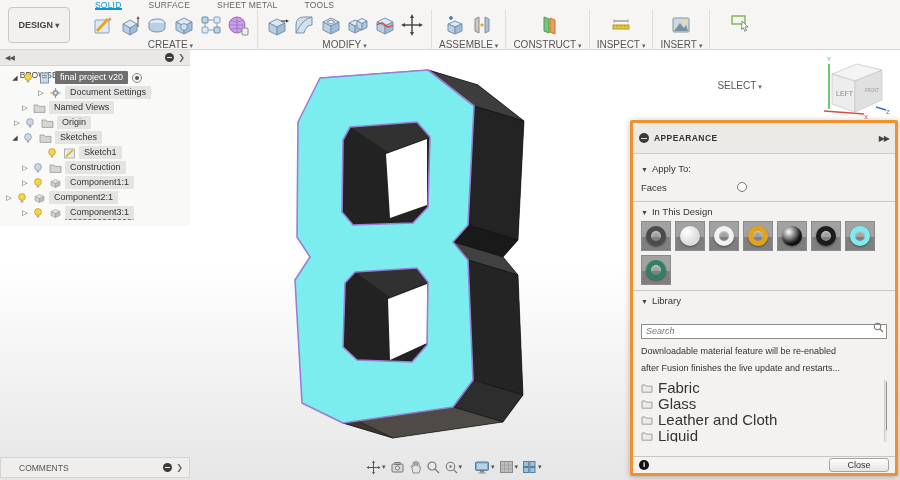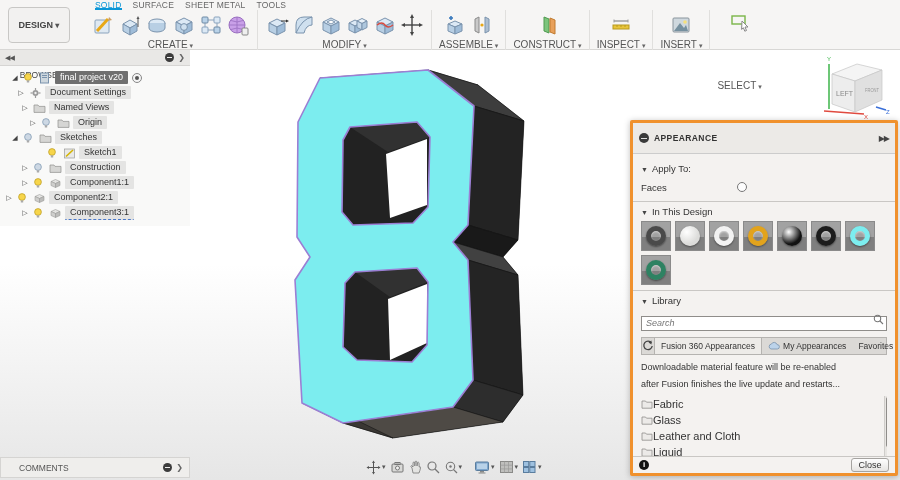--- a/index.html
+++ b/index.html
@@ -8,21 +8,21 @@
   .stage { position:absolute; inset:0; width:900px; height:480px;
     background:linear-gradient(#ffffff 55%, #e6e6e6 100%); }
 
   
   .topbar { position:absolute; left:0; top:0; width:900px; height:50px;
     background:#f6f5f4; border-bottom:1px solid #d8d7d5; }
   .design-btn { position:absolute; left:8px; top:7px; width:62px; height:36px;
     border:1px solid #c8c7c5; border-radius:4px; background:#f2f1f0;
     font-size:9px; font-weight:bold; color:#444; text-align:center; line-height:34px; cursor:pointer;}
   .design-btn::after { content:" ▾"; font-size:8px; color:#555; }
-  .tabs { position:absolute; left:95px; top:0; height:10px; display:flex; gap:11px; }
+  .tabs { position:absolute; left:95px; top:0; height:10px; display:flex; gap:27px; }
   .tab { font-size:8.5px; color:#666; line-height:10px; letter-spacing:.2px; cursor:pointer; }
   .tab.active { color:#0a96d7; border-bottom:2px solid #0a96d7; }
   .groups { position:absolute; left:84px; top:10px; height:40px; display:flex; }
   .group { display:flex; flex-direction:column; align-items:center; padding:0 7px;
     border-right:1px solid #e0dfdd; }
   .group:last-child { border-right:none;gap:47px; }
   .gicons { display:flex; align-items:center; gap:3px; height:30px; }
   .gicon { width:24px; height:24px; cursor:pointer; }
   .grp-label { font-size:10px; color:#555; height:10px; line-height:9px; }
   .grp-label::after { content:" ▾"; font-size:7px; color:#666; }
@@ -76,46 +76,46 @@
     width:3.6px; height:3.6px; border-radius:50%; background:#222; }
   .divider { border:none; border-top:1px solid #c9c7c4; margin:5px -8px 4px -8px; }
   .swatches { display:flex; flex-wrap:wrap; gap:4px; width:240px; margin:2px 0 4px 0; }
   .swatch { width:30px; height:30px; border:1px solid #8a8a8a; cursor:pointer;
     background:linear-gradient(#a2a2a2 55%, #7f7f7f 55%); position:relative; }
   .swatch .gl { position:absolute; inset:4px; border-radius:50%; }
   .swatch.torus .gl { border:5.5px solid var(--c);
     box-shadow:inset 0 1px 2px rgba(255,255,255,.55), 0 1px 2px rgba(0,0,0,.45); }
   .swatch.sphere .gl { background:radial-gradient(circle at 34% 30%, #ffffff, var(--c) 62%);
     box-shadow:0 1px 2px rgba(0,0,0,.4); }
-  .search-wrap { position:relative; margin:6px 0 6px 0; }
+  .search-wrap { position:relative; margin:14px 0 6px 0; }
   .search-input { width:100%; height:15px; border:1px solid #8f8d8a; background:#fff;
     font-size:9px; font-style:italic; color:#555; padding:0 16px 0 4px;
     font-family:"Liberation Sans",sans-serif; }
   .search-ico { position:absolute; right:3px; top:2px; }
   .libtabs { display:flex; align-items:center; height:18px; background:#dbd9d6;
     border:1px solid #b5b3b0; font-size:8.5px; color:#333; }
   .refresh { width:18px; height:16px; display:flex; align-items:center;
     justify-content:center; cursor:pointer; }
   .libtab { padding:0 6px; height:16px; line-height:16px; cursor:pointer;
     display:flex; align-items:center; gap:3px; white-space:nowrap; }
   .libtab.active { background:#edebe8; border-left:1px solid #b5b3b0;
     border-right:1px solid #b5b3b0; }
   .msg { font-size:9px; color:#333; margin-top:7px; white-space:nowrap; }
   .liblist { margin-top:7px; height:62px; overflow:hidden; position:relative; }
-  .librow { display:flex; align-items:center; height:16px; font-size:11px;
-    color:#333; cursor:pointer; }
+  .librow { display:flex; align-items:center; height:16px; font-size:15px;
+    color:#333; gap:5px; cursor:pointer; }
   .sbar { position:absolute; right:-4px; top:0; width:7px; height:62px; background:#e7e5e2;
     border-left:1px solid #cfcdca;}
   .sthumb { position:absolute; left:1px; top:1px; width:5px; height:50px;
     background:#8f8d8a; border-radius:2px; cursor:grab; }
   .apanel-ftr { height:17px; border-top:1px solid #c9c7c4; display:flex;
     align-items:center; padding:0 6px; }
   .info-ico { width:10px; height:10px; border-radius:50%; background:#111; color:#fff;
     font-size:8px; font-weight:bold; text-align:center; line-height:10px; cursor:pointer;}
-  .close-btn { margin-left:auto; width:38px; height:14px; border:1px solid #a5a3a0;
+  .close-btn { margin-left:auto; width:60px; height:14px; border:1px solid #a5a3a0;
     border-radius:3px; background:linear-gradient(#fefefe,#e6e4e2); font-size:9px;
     color:#333; text-align:center; line-height:12px; cursor:pointer; }
 
   
   .comments { position:absolute; left:0; top:457px; width:190px; height:21px;
     background:#efeeec; border:1px solid #d5d4d2; display:flex; align-items:center;
     padding:0 6px; }
   .comments-lbl { font-size:8.5px; color:#555; margin-left:12px; flex:1; }
   .navbar { position:absolute; left:366px; top:457px; height:20px; display:flex;
     align-items:center; gap:4px; }
@@ -356,42 +356,42 @@
         </svg>
       <svg class="ticon" viewBox="0 0 13 12">
           <rect x="1.5" y="1" width="8" height="10" fill="#cfd8de" stroke="#7a93ad"></rect>
           <rect x="3" y="3" width="5" height="1" fill="#7a93ad"></rect>
           <rect x="3" y="5" width="5" height="1" fill="#7a93ad"></rect>
         </svg>
       <span class="pill sel">final project v20</span>
       <span class="radio-act"></span>
     </div>
 
-    <div class="trow" style="padding-left:16px">
+    <div class="trow" style="padding-left:36px">
       <span class="arr">▷</span>
       <svg class="ticon" viewBox="0 0 13 12">
           <circle cx="6.5" cy="6" r="3" fill="#9a9a9a"></circle>
           <circle cx="6.5" cy="6" r="1.2" fill="#efefef"></circle>
           <rect x="5.9" y="1" width="1.2" height="2" fill="#9a9a9a"></rect>
           <rect x="5.9" y="9" width="1.2" height="2" fill="#9a9a9a"></rect>
           <rect x="1.5" y="5.4" width="2" height="1.2" fill="#9a9a9a"></rect>
           <rect x="9.5" y="5.4" width="2" height="1.2" fill="#9a9a9a"></rect>
         </svg>
       <span class="pill">Document Settings</span>
     </div>
 
     <div class="trow" style="padding-left:20px">
       <span class="arr">▷</span>
       <svg class="ticon" viewBox="0 0 13 12">
           <path d="M1,3 h4 l1,1.4 h6 v6 h-11 Z" fill="#d6d6d4" stroke="#8f8f8d" stroke-width="0.7"></path>
         </svg>
       <span class="pill">Named Views</span>
     </div>
 
-    <div class="trow" style="padding-left:28px">
+    <div class="trow" style="padding-left:12px">
       <span class="arr">▷</span>
       <svg class="bulb" viewBox="0 0 12 12">
           <circle cx="6" cy="5" r="3.4" fill="#cdd8e4" stroke="#7a93ad" stroke-width="0.7"></circle>
           <rect x="4.8" y="8.3" width="2.4" height="2.2" fill="#aaa"></rect>
         </svg>
       <svg class="ticon" viewBox="0 0 13 12">
           <path d="M1,3 h4 l1,1.4 h6 v6 h-11 Z" fill="#d6d6d4" stroke="#8f8f8d" stroke-width="0.7"></path>
         </svg>
       <span class="pill">Origin</span>
     </div>
@@ -532,36 +532,20 @@
     </div>
 
     <div class="search-wrap">
       <input class="search-input" type="text" placeholder="Search" style="">
       <svg class="search-ico" width="11" height="11" viewBox="0 0 11 11">
         <circle cx="4.5" cy="4.5" r="3.2" fill="none" stroke="#777" stroke-width="1.1"></circle>
         <line x1="7" y1="7" x2="10" y2="10" stroke="#777" stroke-width="1.1"></line>
       </svg>
     </div>
 
-    <div class="libtabs">
-      <span class="refresh">
-        <svg width="12" height="12" viewBox="0 0 12 12">
-            <path d="M9.5,3 A4.2,4.2 0 1 0 10.2,6" fill="none" stroke="#444" stroke-width="1.3"></path>
-            <polygon points="9.5,0.5 9.5,4.5 6.5,2.5" fill="#444"></polygon>
-          </svg>
-      </span>
-      <span class="libtab active">Fusion 360 Appearances</span>
-      <span class="libtab">
-        <svg width="12" height="9" viewBox="0 0 12 9">
-            <path d="M3,8 a2.5,2.5 0 0 1 0.4-4.9 A3,3 0 0 1 9,3.6 A2.2,2.2 0 0 1 9.4,8 Z" fill="#bcd3ea" stroke="#7a93ad" stroke-width="0.8"></path>
-          </svg>
-        <span>My Appearances</span>
-      </span>
-      <span class="libtab">Favorites</span>
-    </div>
 
     <div class="msg">Downloadable material feature will be re-enabled</div>
     <div class="msg">after Fusion finishes the live update and restarts...</div>
 
     <div class="liblist">
       <div class="librow">
         <svg width="12" height="10" viewBox="0 0 12 10">
             <path d="M1,2 h3.5 l1,1.2 h5.5 v6 h-10 Z" fill="#eceae8" stroke="#8f8d8a" stroke-width="0.8"></path>
           </svg>
         <span>Fabric</span>

